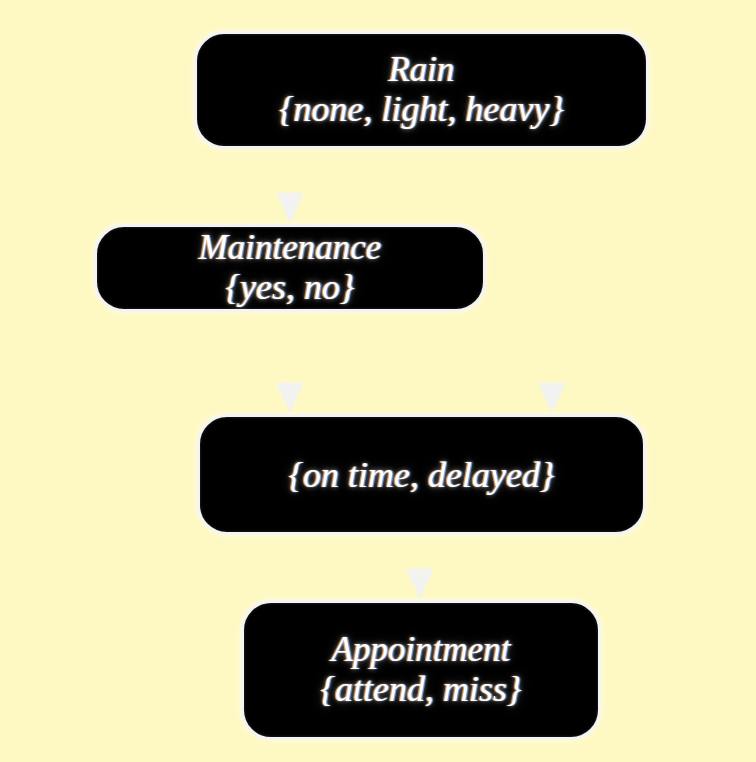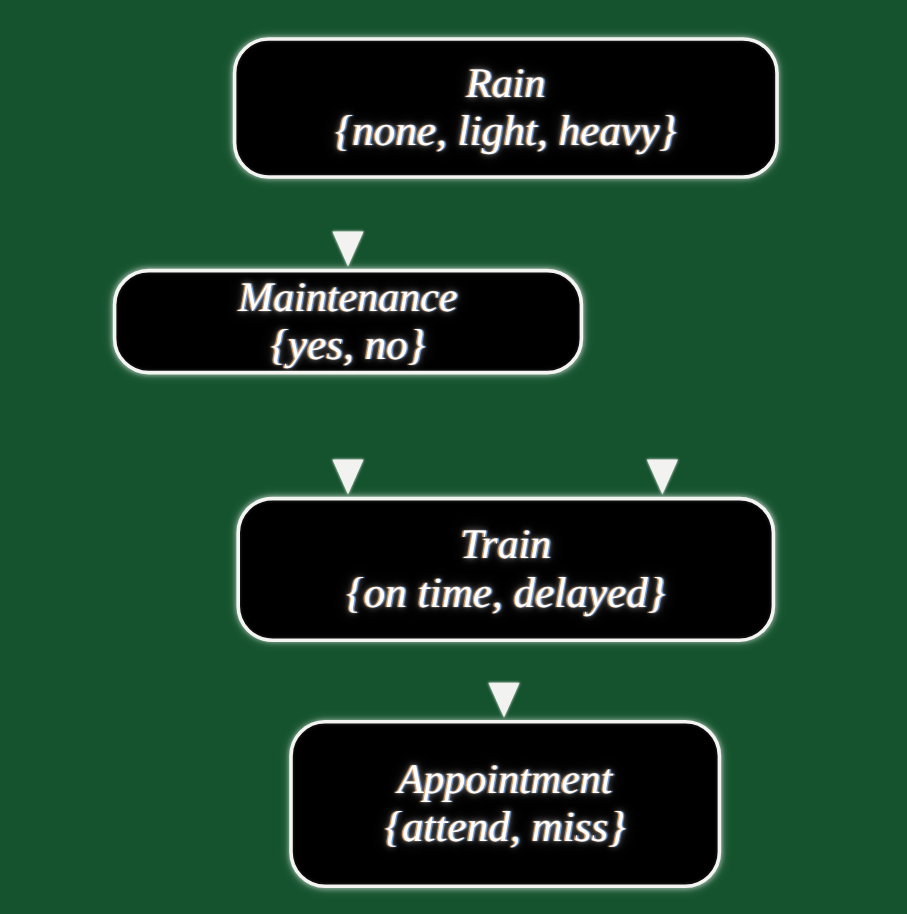--- a/index.html
+++ b/index.html
@@ -10,21 +10,21 @@
   body {
     width: 756px;
     height: 762px;
     overflow: hidden;
     font-family: "Liberation Serif", "DejaVu Serif", serif;
   }
   #canvas {
     position: relative;
     width: 756px;
     height: 762px;
-    background: #14532d;
+    background: #fef9c3;
   }
 
   
   #edges {
     position: absolute;
     left: 0;
     top: 0;
     width: 756px;
     height: 762px;
     pointer-events: none;
@@ -120,21 +120,20 @@
     <div class="node-title">Rain</div>
     <div class="node-states">{none, light, heavy}</div>
   </div>
 
   <div class="node" id="node-maintenance">
     <div class="node-title">Maintenance</div>
     <div class="node-states">{yes, no}</div>
   </div>
 
   <div class="node" id="node-train">
-    <div class="node-title">Train</div>
     <div class="node-states">{on time, delayed}</div>
   </div>
 
   <div class="node" id="node-appointment">
     <div class="node-title">Appointment</div>
     <div class="node-states">{attend, miss}</div>
   </div>
 
 </div>
 

